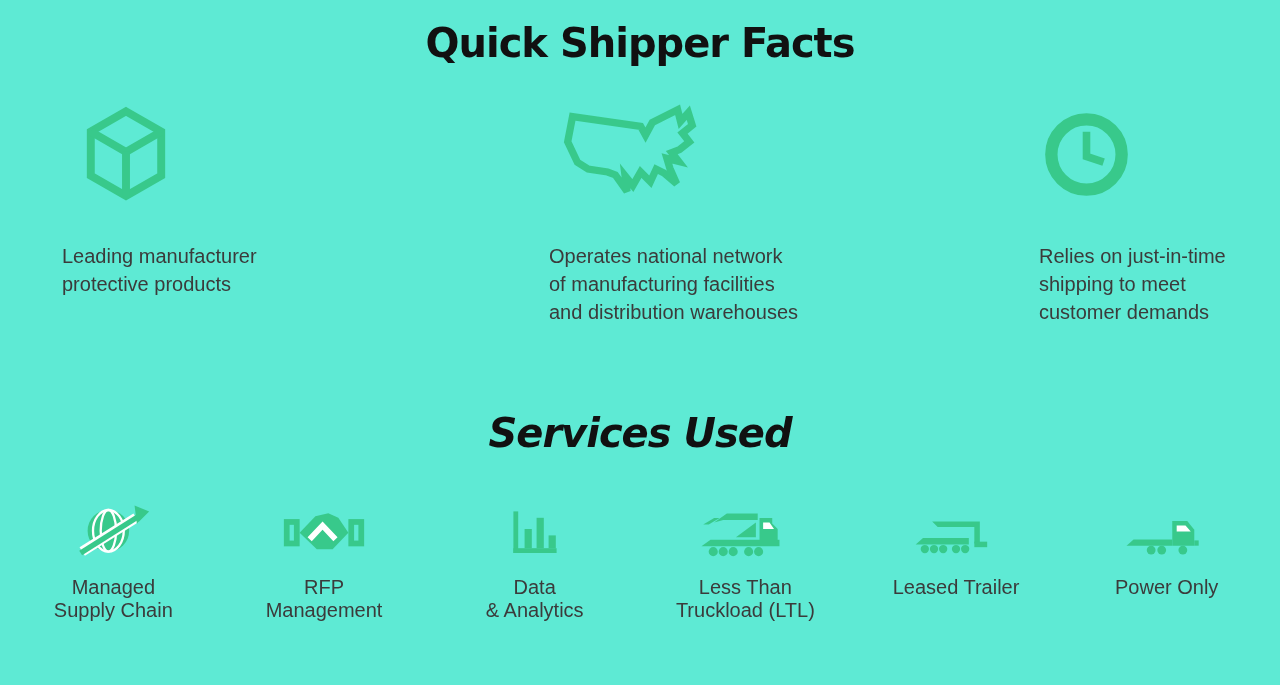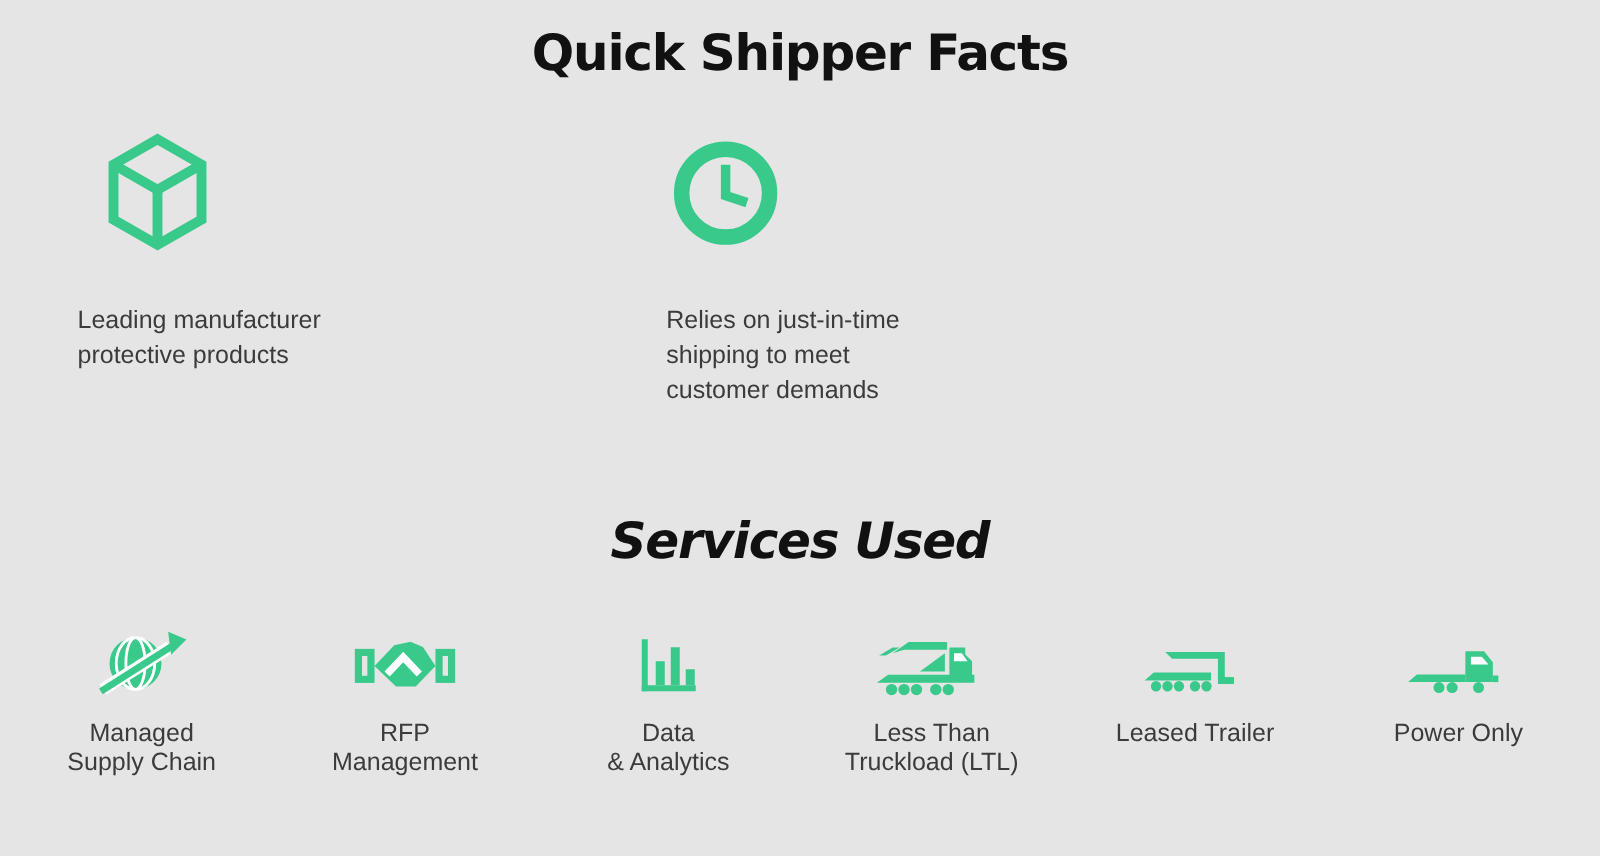--- a/index.html
+++ b/index.html
@@ -3,41 +3,42 @@
 <meta charset="utf-8">
 <style>
   * { margin: 0; padding: 0; box-sizing: border-box; }
   html, body { background: #ffffff; }
   body {
     width: 1280px; height: 685px;
     font-family: "Liberation Sans", sans-serif;
     color: var(--body-text, #3b3b3b);
     overflow: hidden;
   }
-  .page { width: 1280px; height: 685px; background: #e5e5e5; }
+  .page { width: 1280px; height: 685px; background: #5eead4; }
 
   h1.big-title, h2.big-title {
     font-family: "DejaVu Sans", "Liberation Sans", sans-serif;
     font-weight: 800;
     font-size: 40px;
     letter-spacing: -1px;
     text-align: center;
     color: var(--heading, #111);
   }
   h1.big-title { padding-top: 20px; }
   h2.big-title { margin-top: 84px; font-style: italic; }
 
   .icon { color: var(--accent, #38c98b); }
 
   
   .facts-row {
     display: grid;
     grid-template-columns: 471px 474px 1fr;
     padding-left: 62px;
     margin-top: 22px;
+    gap: 16px;
   }
   .fact-icon-box {
     height: 132px;
     display: flex;
     align-items: center;
   }
   .fact-text {
     margin-top: 22px;
     font-size: 20px;
     line-height: 28px;
@@ -85,20 +86,32 @@
           <path d="M10 30 L50 53 L90 30"></path>
           <path d="M50 53 V103"></path>
         </svg>
       </div>
       <div class="fact-text">
         <div>Leading manufacturer</div>
         <div>protective products</div>
       </div>
     </div>
 
+    <div class="fact">
+      <div class="fact-icon-box map-pad">
+        <svg class="icon" width="146" height="107" viewBox="0 0 150 110" fill="none" stroke="currentColor" stroke-width="7.5" stroke-linejoin="miter">
+          <path d="M18 16 L88 26 L93 35 L100 22 L126 9 L129 21 L137 12 L141 25 L131 33 L138 42 L128 50 L120 53 L127 62 L115 59 L118 69 L125 85 L112 74 L104 70 L98 83 L88 73 L80 87 L72 77 L74 93 L62 76 L54 73 L34 70 L23 63 L13 42 Z"></path>
+        </svg>
+      </div>
+      <div class="fact-text">
+        <div>Operates national network</div>
+        <div>of manufacturing facilities</div>
+        <div>and distribution warehouses</div>
+      </div>
+    </div>
 
     <div class="fact">
       <div class="fact-icon-box">
         <svg class="icon" width="95" height="95" viewBox="0 0 100 100" fill="none" stroke="currentColor">
           <circle cx="50" cy="50" r="37" stroke-width="13"></circle>
           <path d="M50 26 V52 L68 58" stroke-width="8"></path>
         </svg>
       </div>
       <div class="fact-text">
         <div>Relies on just-in-time</div>

